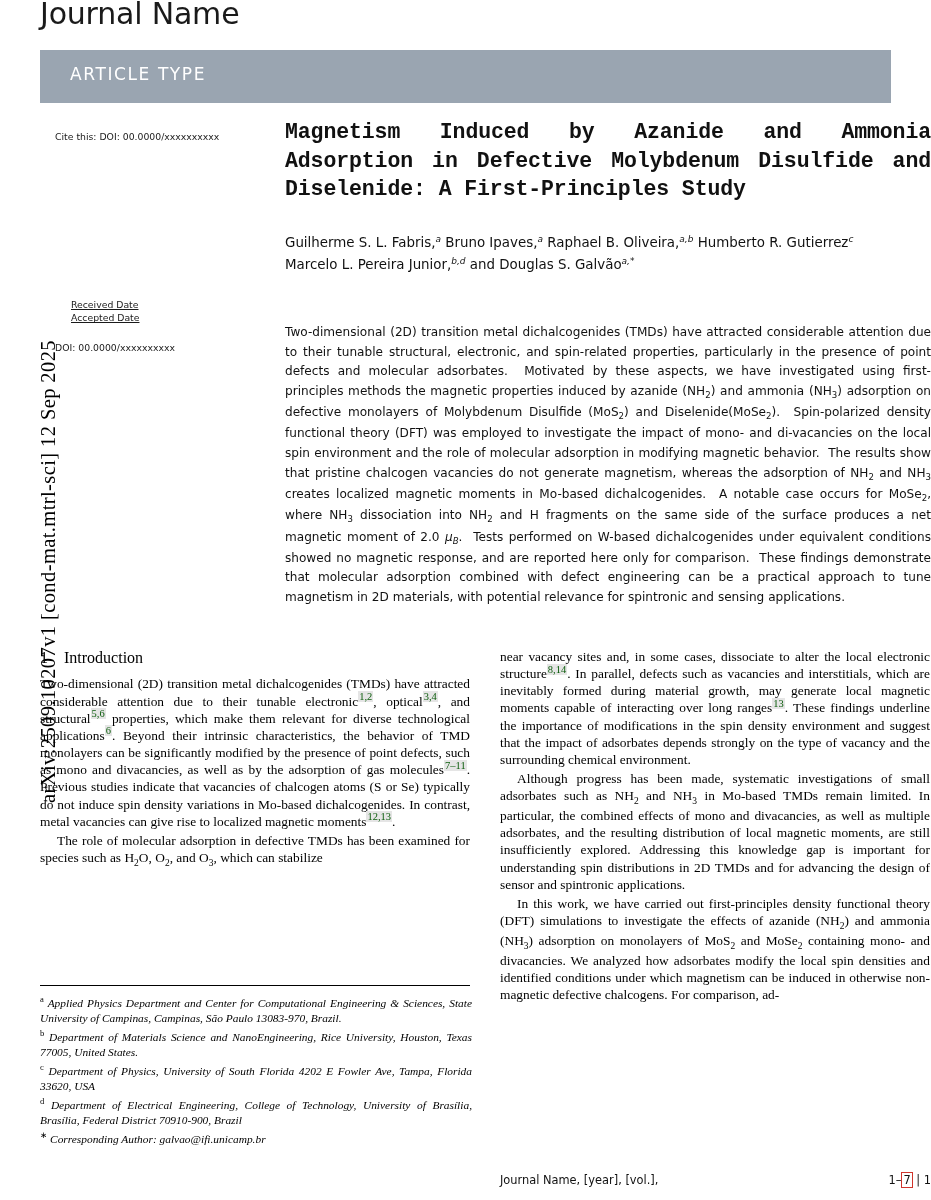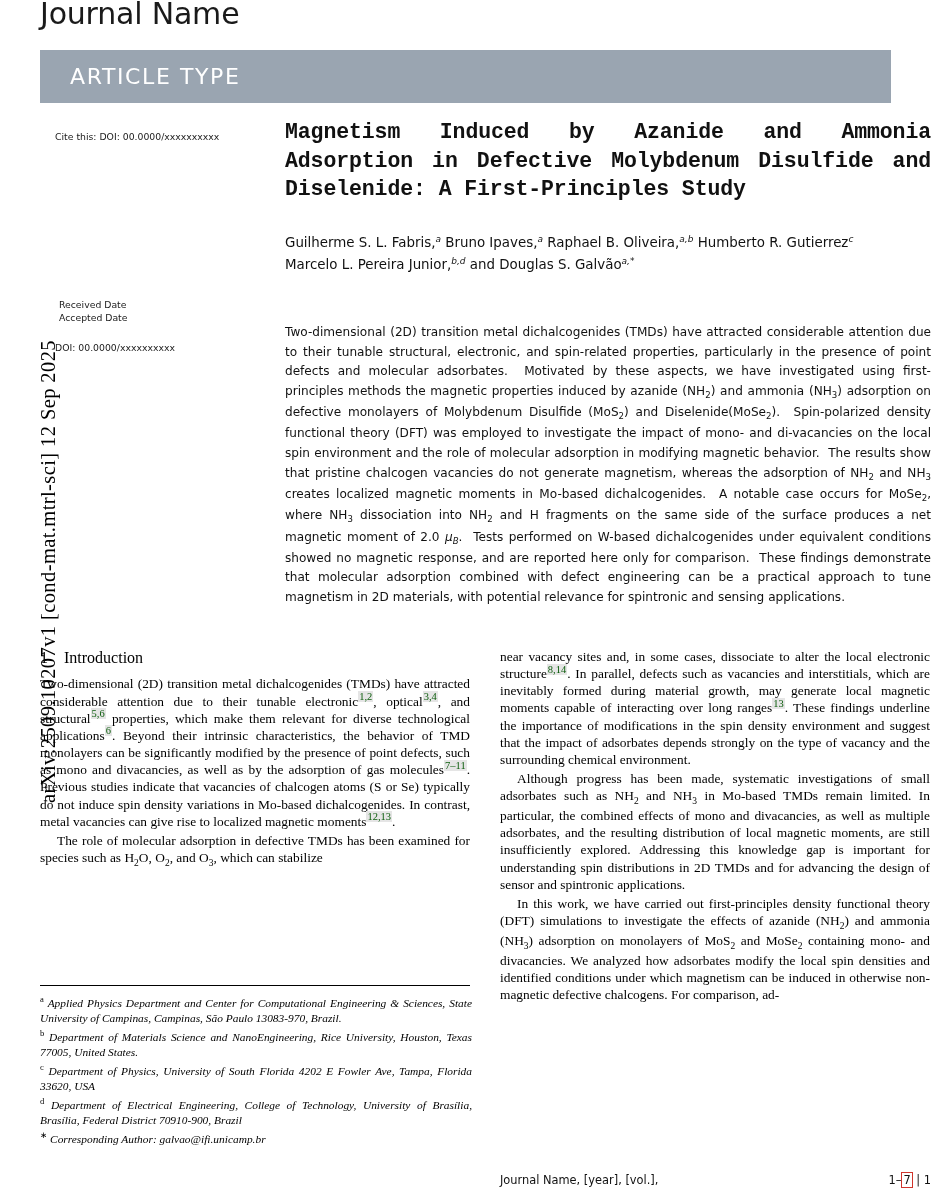--- a/index.html
+++ b/index.html
@@ -55,39 +55,39 @@
     top: 50px;
     width: 851px;
     height: 53px;
     background: #9aa5b1;
   }
   .article-type-text {
     position: absolute;
     left: 30px;
     top: 14px;
     font-family: "DejaVu Sans", sans-serif;
-    font-size: 22px;
+    font-size: 17px;
     letter-spacing: 1.6px;
     color: #ffffff;
     font-weight: 400;
   }
 
   
   .left-meta {
     position: absolute;
     left: 55px;
     top: 130px;
     width: 210px;
     font-family: "DejaVu Sans", sans-serif;
     font-size: 9.3px;
     color: #1a1a1a;
     line-height: 1.45;
   }
   .left-meta .cite-line { margin-bottom: 0; font-size: 9.3px; }
-  .left-meta .dates { position: absolute; top: 168px; left: 4px; }
+  .left-meta .dates { position: absolute; top: 168px; left: 16px; text-decoration: underline; }
   .left-meta .doi { position: absolute; top: 211px; left: 0; }
 
   
   .title {
     position: absolute;
     left: 285px;
     top: 118px;
     width: 646px;
     font-family: Liberation Mono, monospace;
     font-size: 21.5px;

